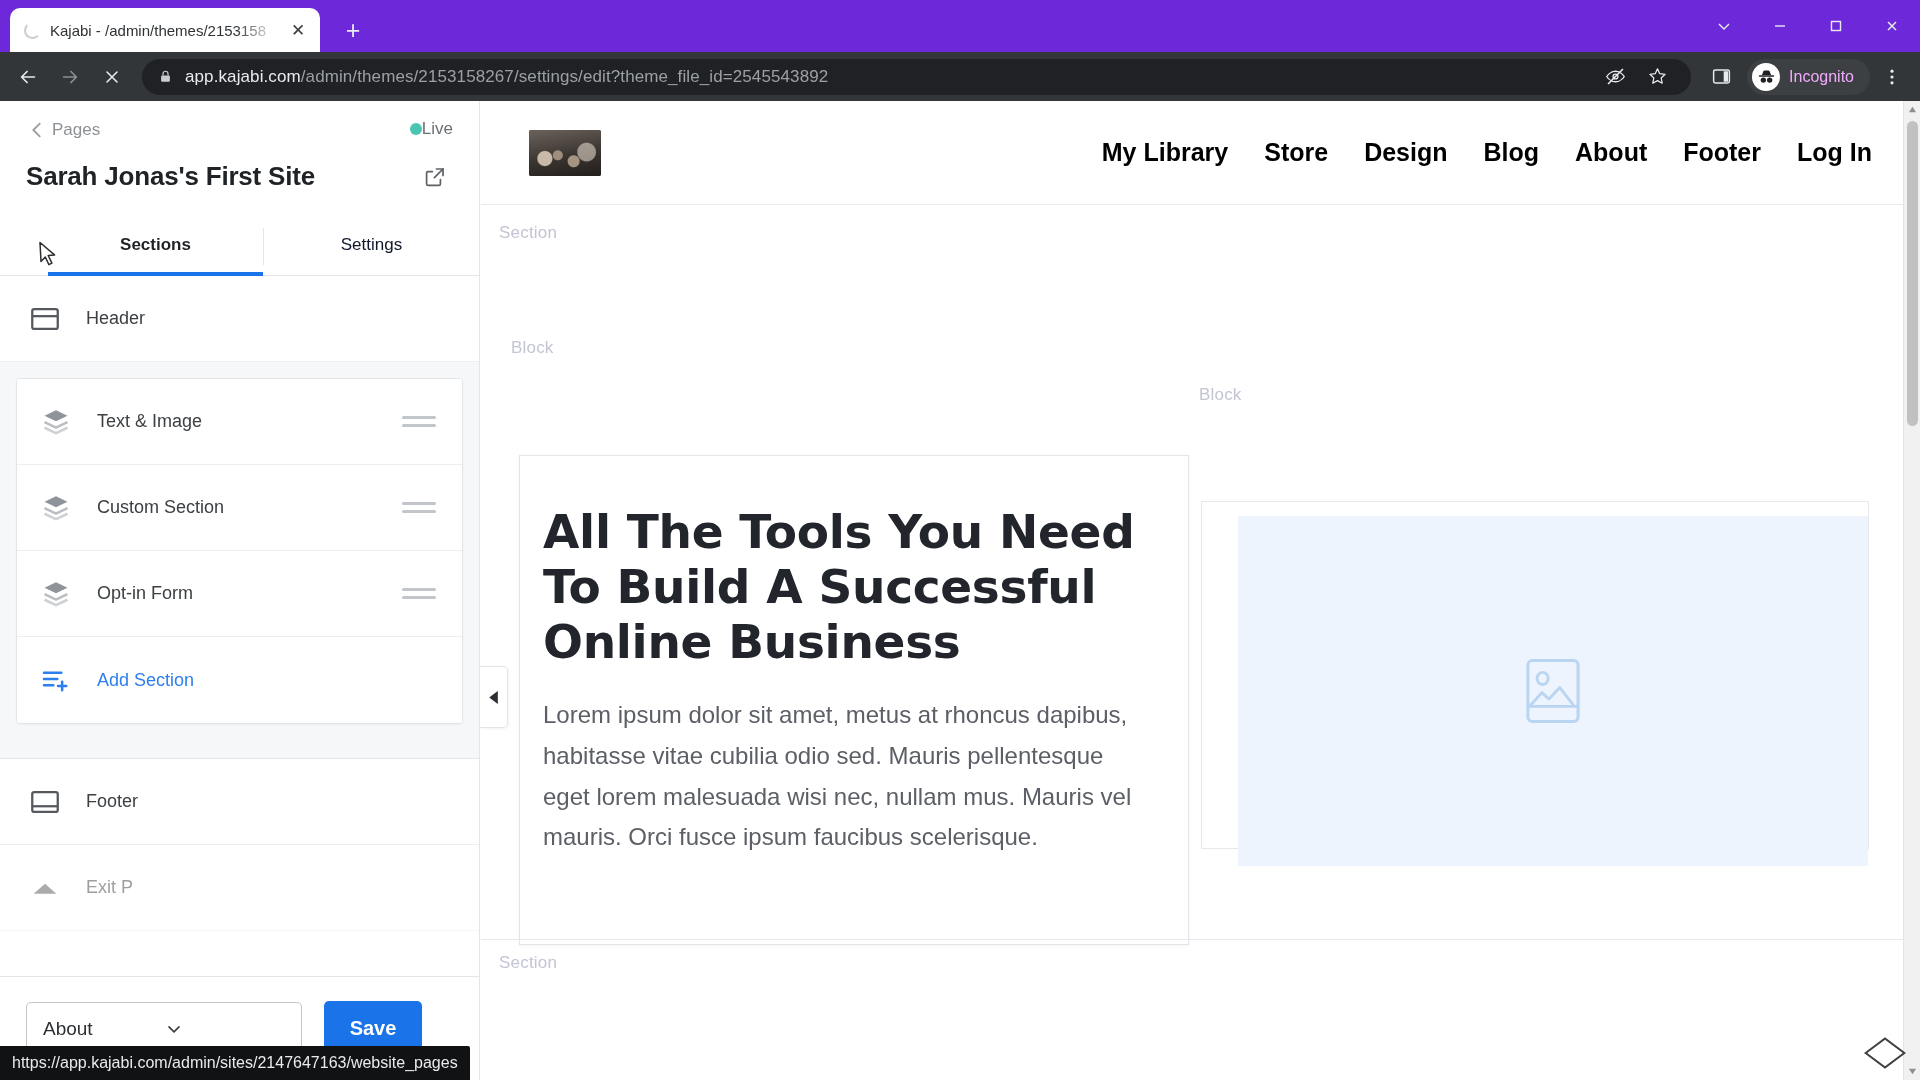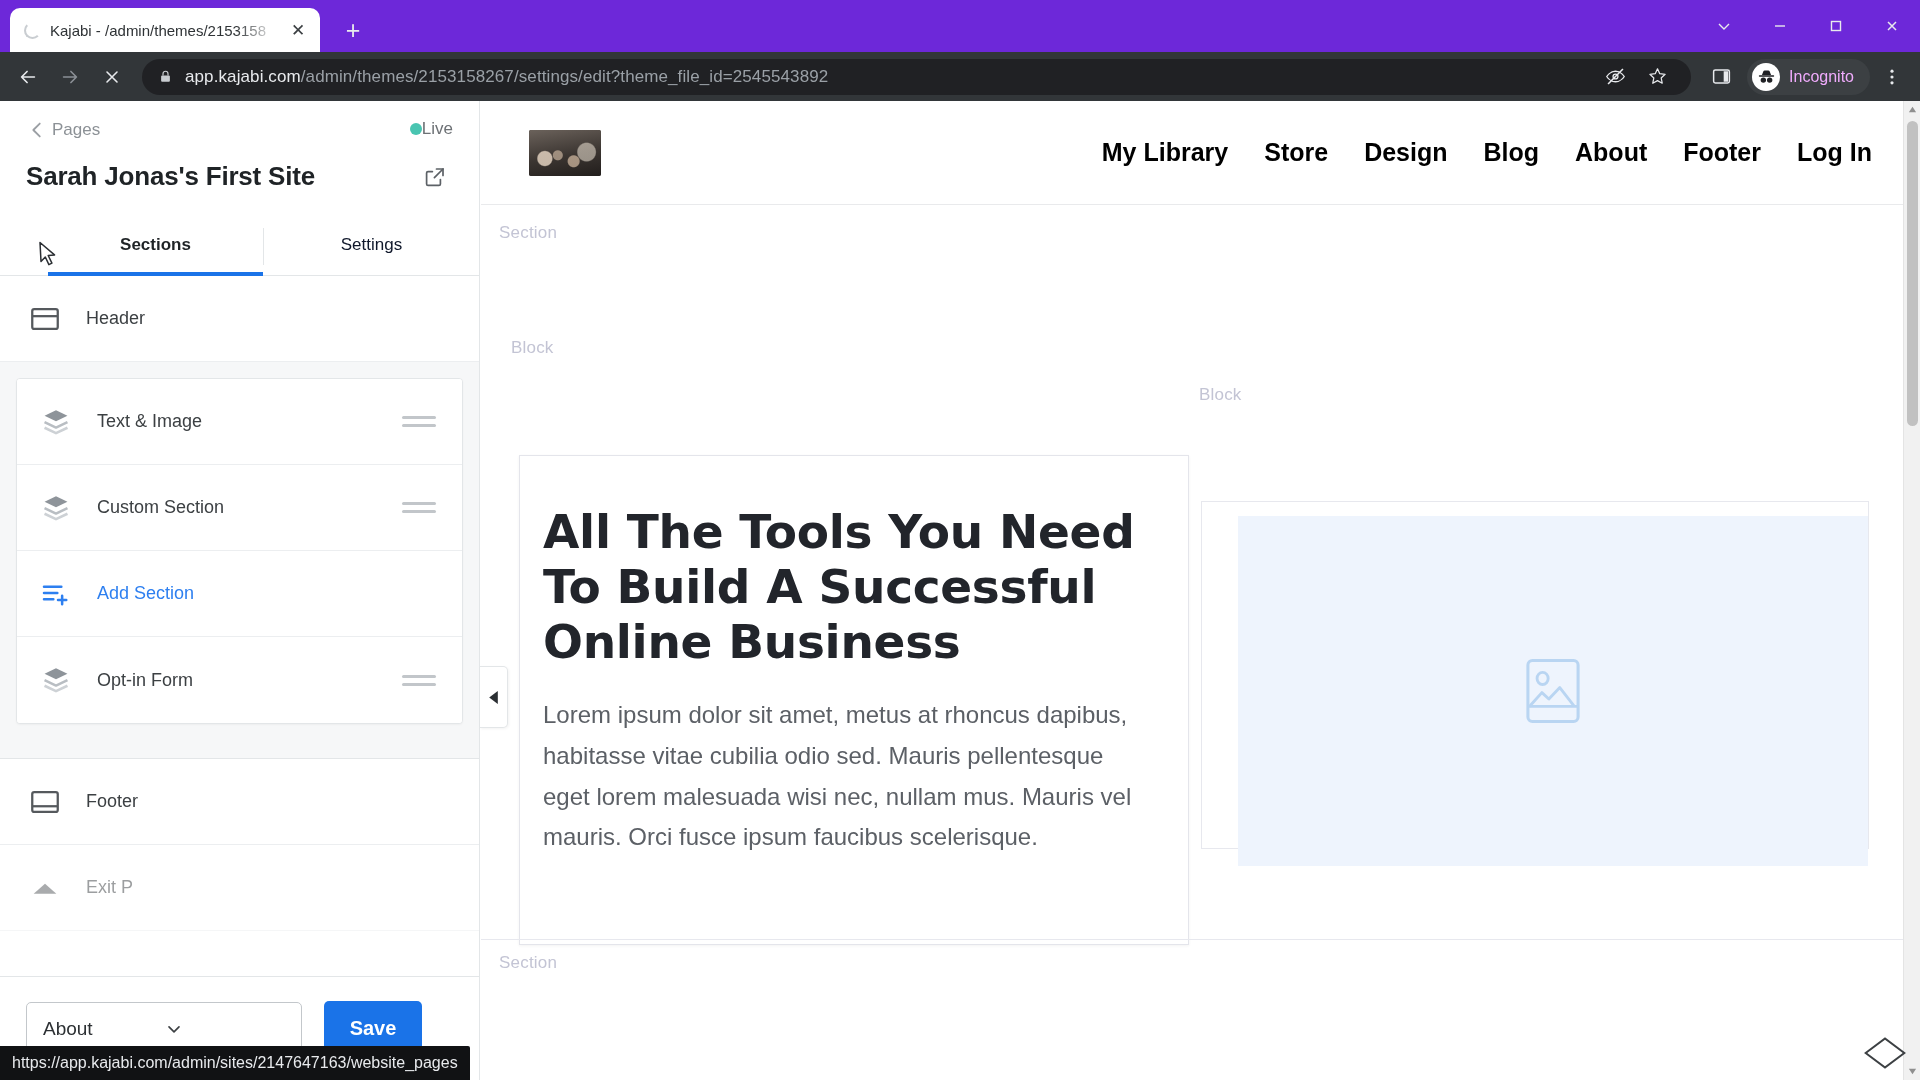--- a/index.html
+++ b/index.html
@@ -408,45 +408,45 @@
                     <path d="M3.4 16.3L12 20.4l8.6-4.1" stroke="#cdd1d5" stroke-width="1.9" fill="none" stroke-linejoin="round"></path>
                   </svg>
               </span>
               <span class="sec-label">Custom Section</span>
               <span class="drag-handle">
                   <i></i>
                   <i></i>
                 </span>
             </div>
 
-            <div class="sec-row add-row">
-              <span class="sec-ico">
-                <svg width="32" height="32" viewBox="0 0 24 24">
-                    <path d="M3 6.5h13M3 11.3h10M3 16h7" stroke="#2d7ff0" stroke-width="1.9" stroke-linecap="round"></path>
-                    <path d="M16.6 13.4v6.2M13.5 16.5h6.2" stroke="#2d7ff0" stroke-width="1.9" stroke-linecap="round"></path>
-                  </svg>
-              </span>
-              <span class="sec-label">Add Section</span>
-            </div>
-
             <div class="sec-row">
               <span class="sec-ico">
                 <svg width="32" height="32" viewBox="0 0 24 24">
                     <path d="M12 3.2l8.6 4.1-8.6 4.1-8.6-4.1z" fill="#8e949a"></path>
                     <path d="M3.4 12.1L12 16.2l8.6-4.1" stroke="#b9bec3" stroke-width="1.9" fill="none" stroke-linejoin="round"></path>
                     <path d="M3.4 16.3L12 20.4l8.6-4.1" stroke="#cdd1d5" stroke-width="1.9" fill="none" stroke-linejoin="round"></path>
                   </svg>
               </span>
               <span class="sec-label">Opt-in Form</span>
               <span class="drag-handle">
                   <i></i>
                   <i></i>
                 </span>
             </div>
 
+            <div class="sec-row add-row">
+              <span class="sec-ico">
+                <svg width="32" height="32" viewBox="0 0 24 24">
+                    <path d="M3 6.5h13M3 11.3h10M3 16h7" stroke="#2d7ff0" stroke-width="1.9" stroke-linecap="round"></path>
+                    <path d="M16.6 13.4v6.2M13.5 16.5h6.2" stroke="#2d7ff0" stroke-width="1.9" stroke-linecap="round"></path>
+                  </svg>
+              </span>
+              <span class="sec-label">Add Section</span>
+            </div>
+
           </div>
         </div>
 
         <div class="sec-row">
           <span class="sec-ico">
             <svg width="34" height="34" viewBox="0 0 24 24">
                 <rect x="3" y="5" width="18" height="14" rx="1.4" stroke="#55595d" stroke-width="1.6" fill="none"></rect>
                 <path d="M3 15h18" stroke="#55595d" stroke-width="1.6"></path>
               </svg>
           </span>

